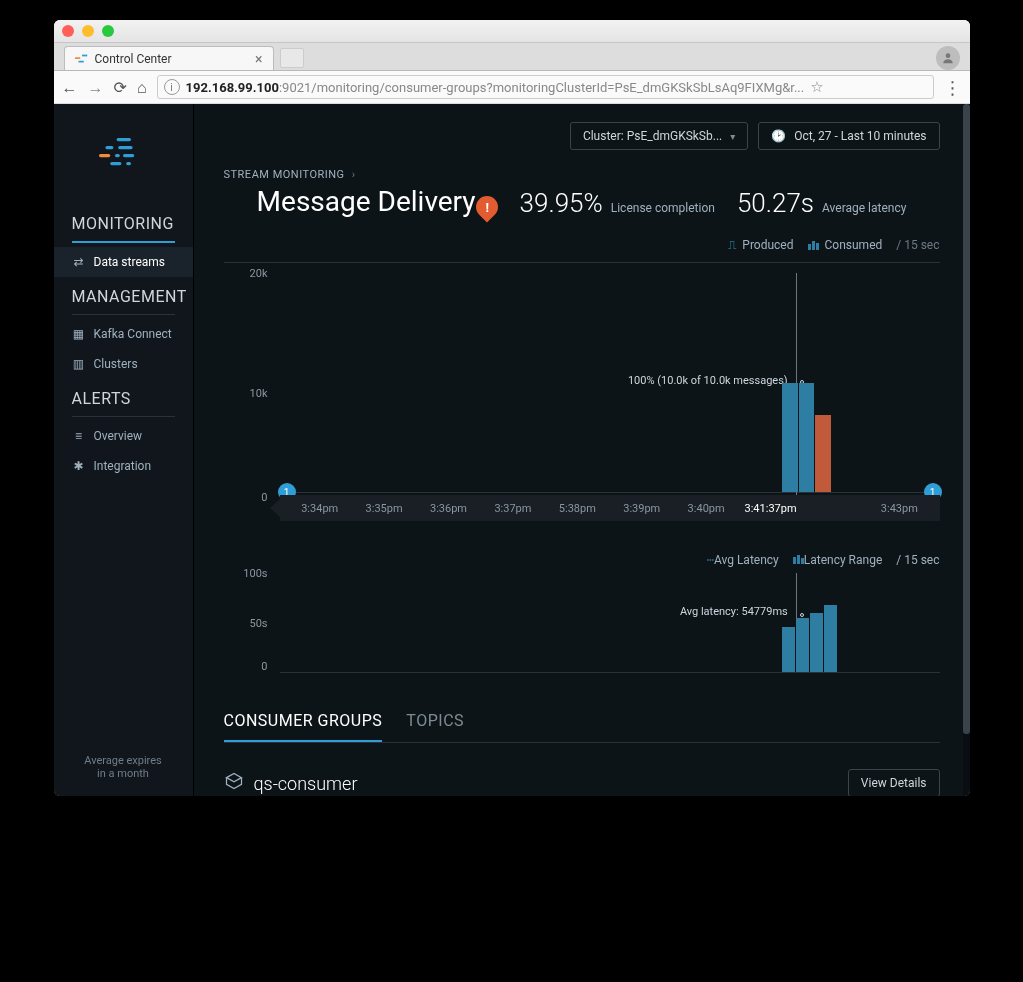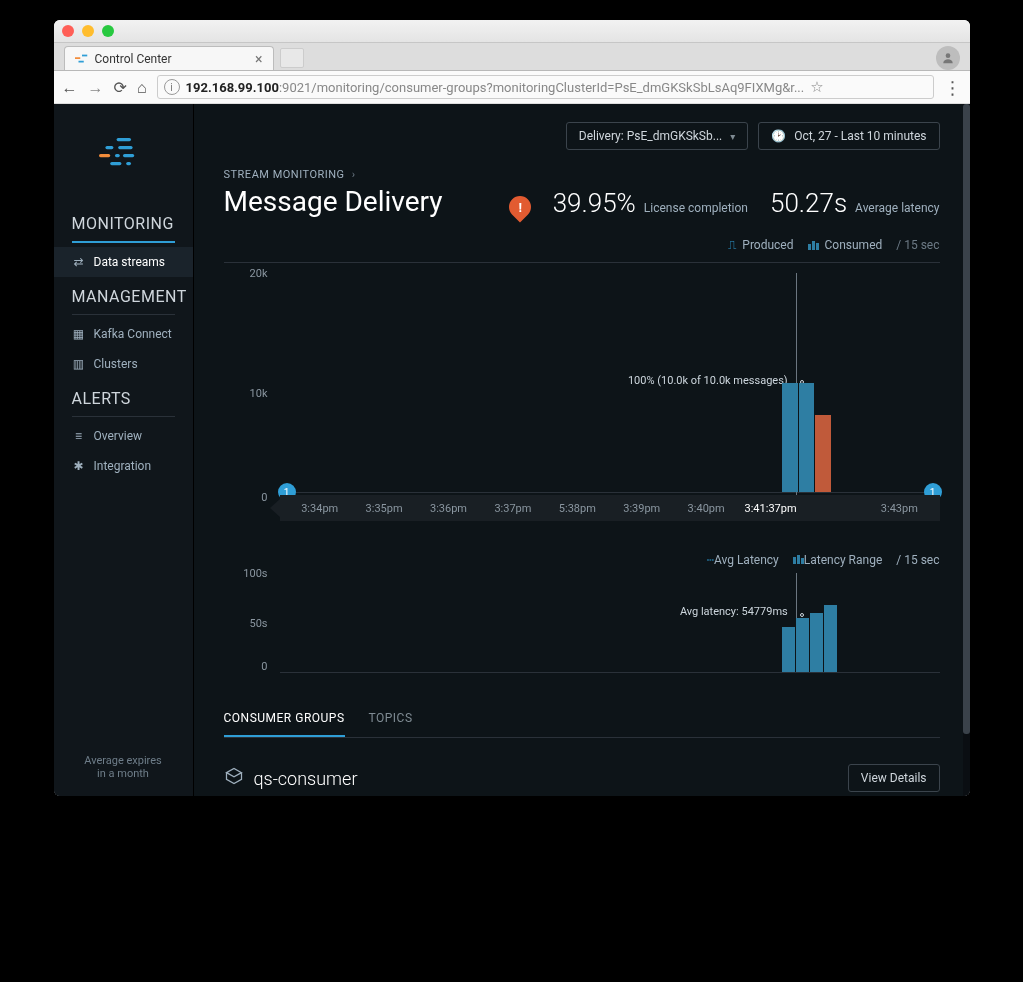--- a/index.html
+++ b/index.html
@@ -37,21 +37,21 @@
   .sb-item.active{background:#1a232b;margin:0 -18px;padding:8px 18px;color:#fff}
   .license{margin-top:auto;color:#6e7d89;font-size:11px;text-align:center;padding:16px 0}
   
   .main{flex:1;background:#0d1418;overflow-y:auto;position:relative;min-height:0}
   .main-inner{padding:0 30px 30px 30px}
   .topbar{display:flex;justify-content:flex-end;gap:10px;padding:18px 0}
   .pill{border:1px solid #3b444c;border-radius:3px;height:28px;display:flex;align-items:center;padding:0 12px;font-size:12px;color:#cfd6dc;gap:8px;cursor:pointer}
   .pill .caret{color:#7f8b93;font-size:10px}
   .crumb{color:#9fb0be;font-size:11px;letter-spacing:.5px}
   .crumb .chev{color:#6c7a85;margin-left:4px}
-  .title-row{display:flex;align-items:flex-end;justify-content:space-between;margin-top:4px;margin-bottom:20px}
+  .title-row{display:flex;align-items:flex-end;justify-content:center;margin-top:4px;margin-bottom:20px}
   h1.title{color:#fff;font-size:28px;font-weight:400}
   .stats{display:flex;align-items:flex-end;gap:22px}
   .stat{display:flex;align-items:baseline;gap:8px;color:#9fb0be;font-size:12px}
   .stat .num{color:#fff;font-size:26px;font-weight:300}
   .alerti{width:22px;height:22px;background:#e25b31;border-radius:50% 50% 50% 0;transform:rotate(-45deg);display:flex;align-items:center;justify-content:center}
   .alerti span{transform:rotate(45deg);color:#fff;font-weight:bold;font-size:13px}
   
   .legend{display:flex;justify-content:flex-end;align-items:center;gap:14px;font-size:12px;color:#9fb0be;margin-top:18px;border-bottom:1px solid #2a3139;padding-bottom:10px}
   .legend .sw{display:flex;align-items:center;gap:6px}
   .legend .sep{color:#6c7a85}
@@ -65,21 +65,21 @@
   .bar.cons{background:#c05a3a}
   .marker{position:absolute;width:18px;height:18px;background:#2f9ed6;border-radius:50%;color:#fff;font-size:10px;display:flex;align-items:center;justify-content:center;bottom:-9px}
   .xaxis{position:absolute;left:56px;right:0;bottom:-8px;height:26px;background:#191f24;display:flex;justify-content:space-between;align-items:center;padding:0 8px;font-size:11px;color:#8a96a0}
   .xaxis .xl{flex:1;text-align:center}
   .xaxis .xl.cur{color:#fff}
   .xaxis .arrL{position:absolute;left:-10px;top:4px;width:0;height:0;border-top:9px solid transparent;border-bottom:9px solid transparent;border-right:10px solid #191f24}
   .legend2{display:flex;justify-content:flex-end;align-items:center;gap:14px;font-size:12px;color:#9fb0be;margin-top:40px}
   .chart2{position:relative;height:100px;margin-top:6px}
   .plot2{position:absolute;left:56px;right:0;top:0;bottom:0;border-bottom:1px solid #2a3139}
   .tabs2{display:flex;gap:24px;border-bottom:1px solid #2a3139;margin-top:28px}
-  .tab2{color:#7f8b93;font-size:12px;letter-spacing:.5px;padding:10px 0;cursor:pointer}
+  .tab2{color:#7f8b93;font-size:16px;letter-spacing:.5px;padding:10px 0;cursor:pointer}
   .tab2.active{color:#fff;border-bottom:2px solid #2f9ed6}
   .cg-row{display:flex;align-items:center;justify-content:space-between;margin-top:26px}
   .cg-row .name{color:#fff;font-size:18px;font-weight:300;display:flex;align-items:center;gap:10px}
   .btn{border:1px solid #3b444c;border-radius:3px;color:#cfd6dc;font-size:12px;padding:6px 12px;cursor:pointer;background:transparent}
   .chart3{position:relative;height:90px;margin-top:10px}
   .scrollbar{position:absolute;right:0;top:0;bottom:0;width:7px;background:#0a0e12}
   .scrollbar .thumb{position:absolute;left:0;right:0;top:0;height:91%;background:#3a424a;border-radius:3px}
   .dot{width:4px;height:4px;border:1px solid #cdd6dd;border-radius:50%;display:inline-block}
   .tribar{display:inline-flex;gap:1px;align-items:flex-end}
   .tribar i{width:3px;background:#2e7ea3;display:block}
@@ -181,21 +181,21 @@
       </div>
     </div>
 
     <div class="main">
       <div class="scrollbar">
           <div class="thumb"></div>
         </div>
       <div class="main-inner">
         <div class="topbar">
           <div class="pill">
-            <span>Delivery: PsE_dmGKSkSb...</span>
+            <span>Cluster: PsE_dmGKSkSb...</span>
             <span class="caret">▾</span>
           </div>
           <div class="pill">
             <span>🕑</span>
             <span>Oct, 27 - Last 10 minutes</span>
           </div>
         </div>
 
         <div class="crumb">
           <span>STREAM MONITORING</span>

